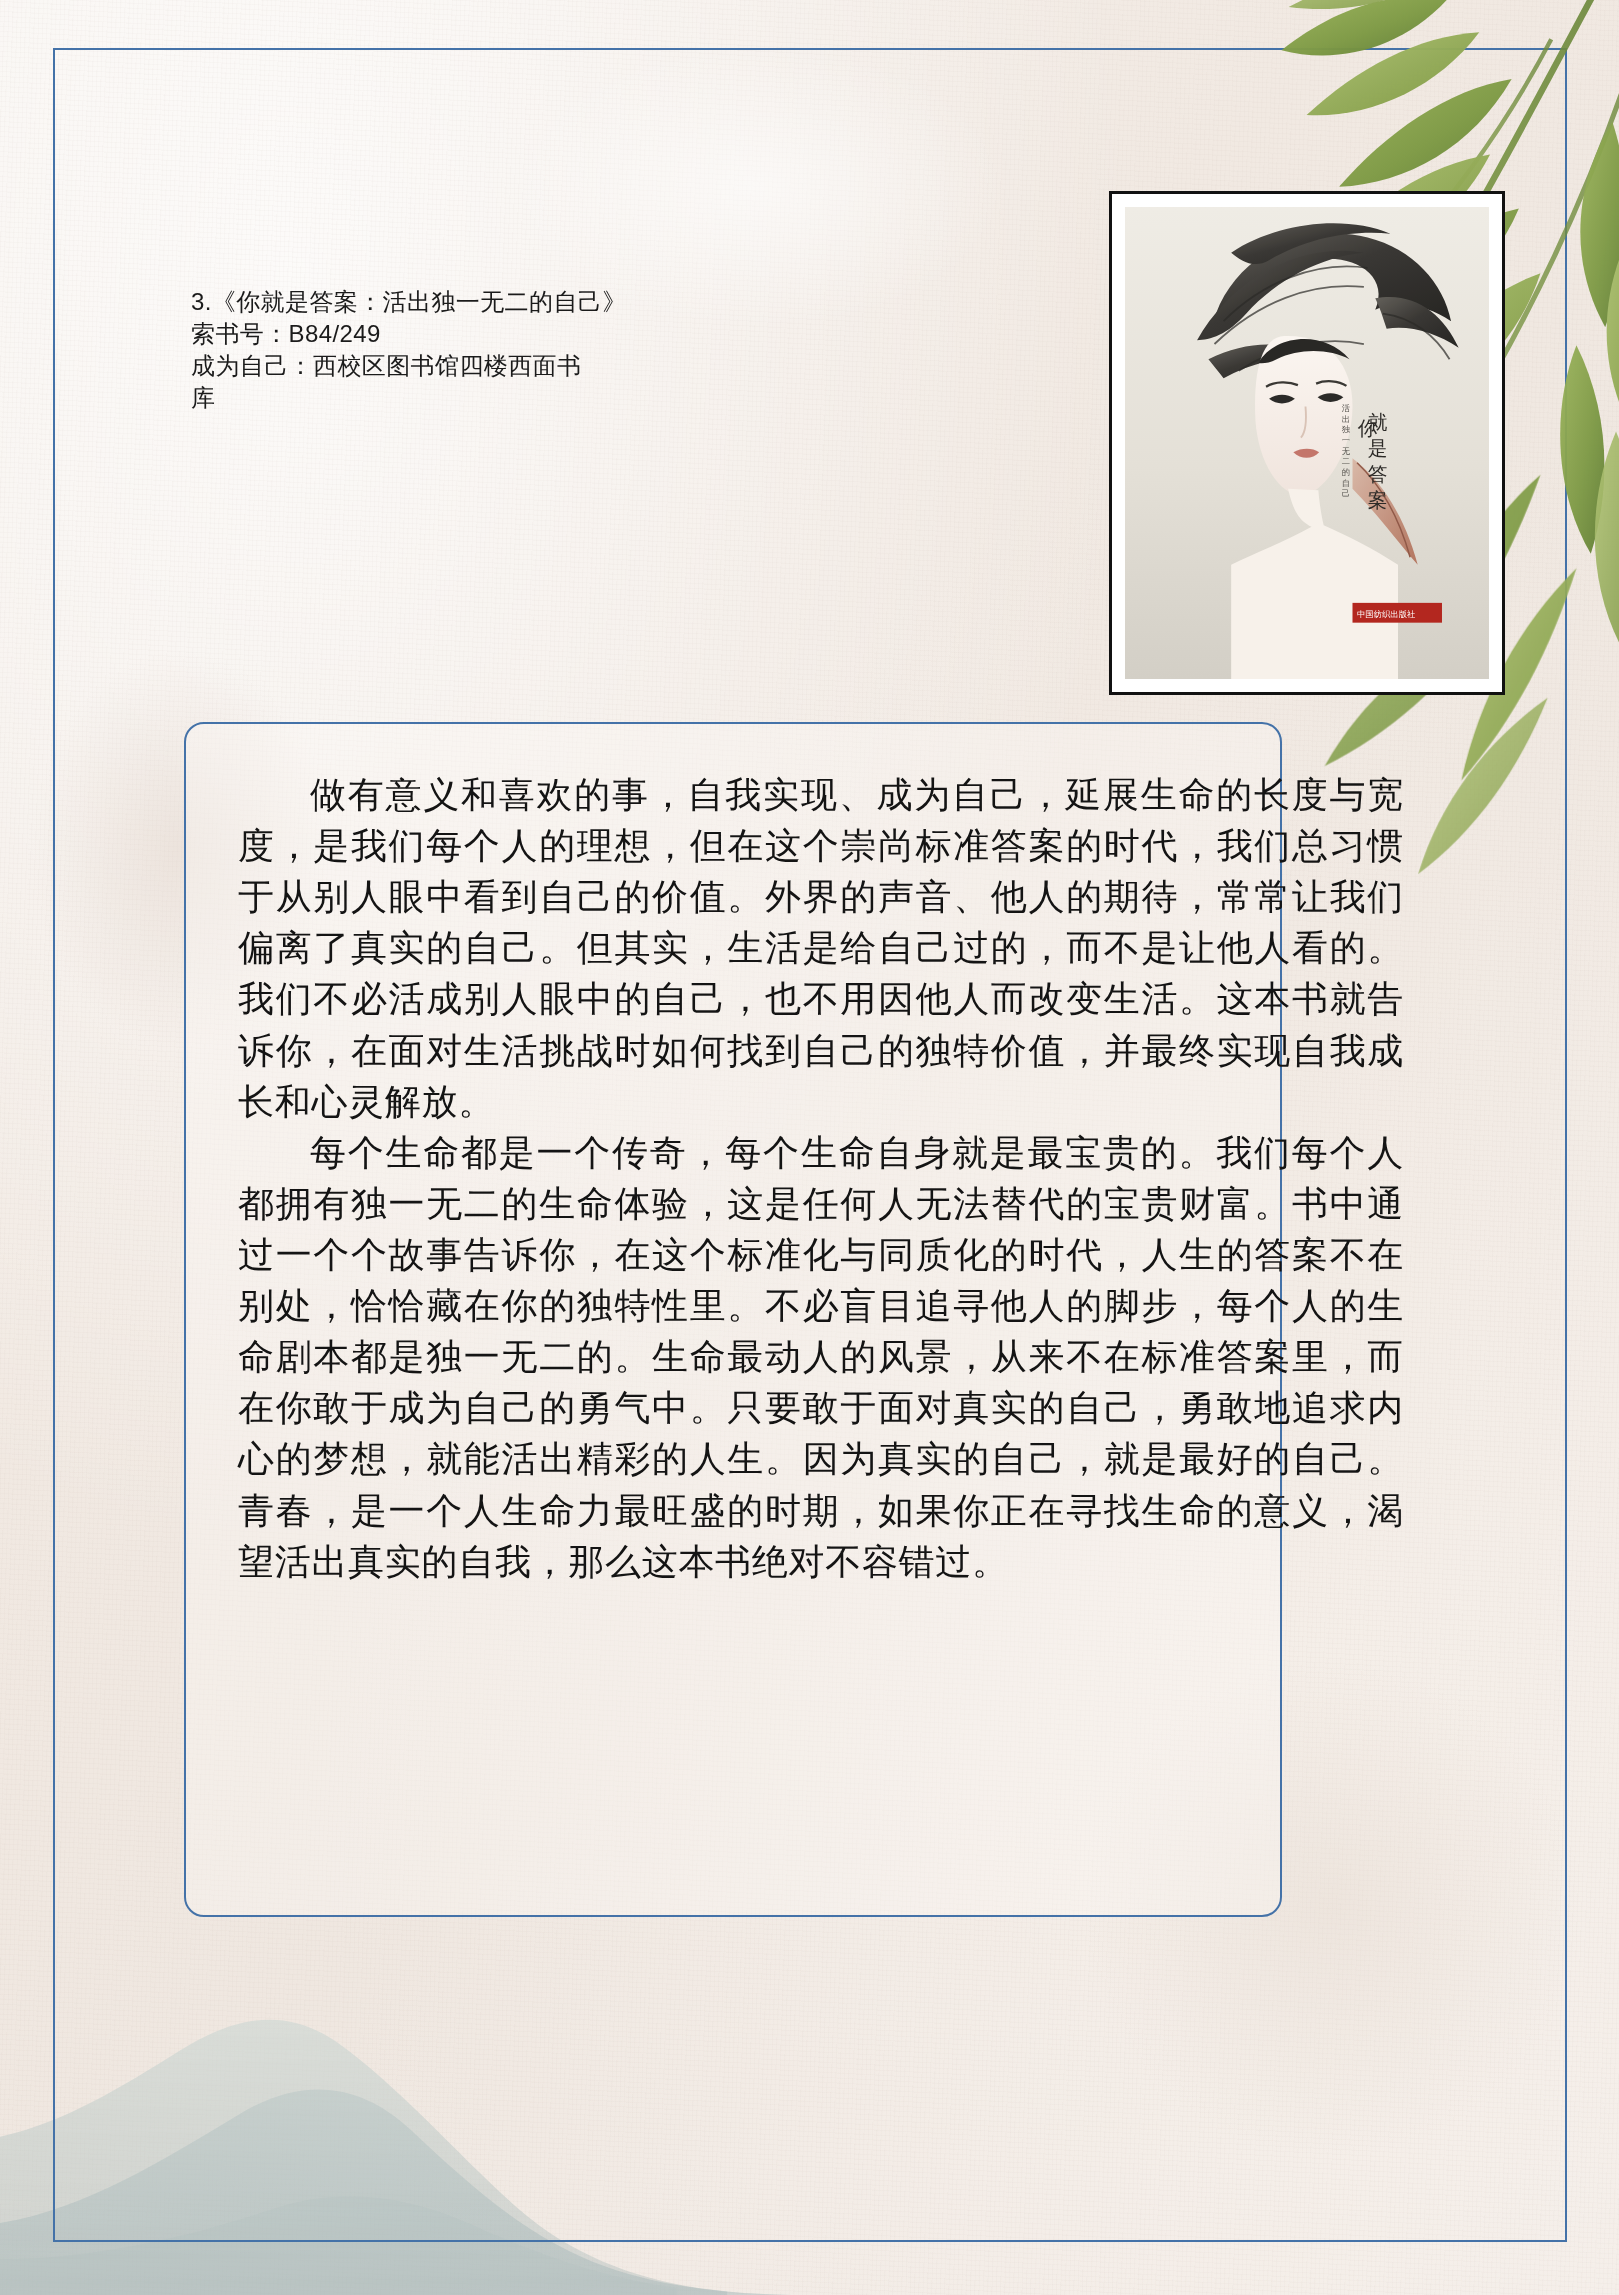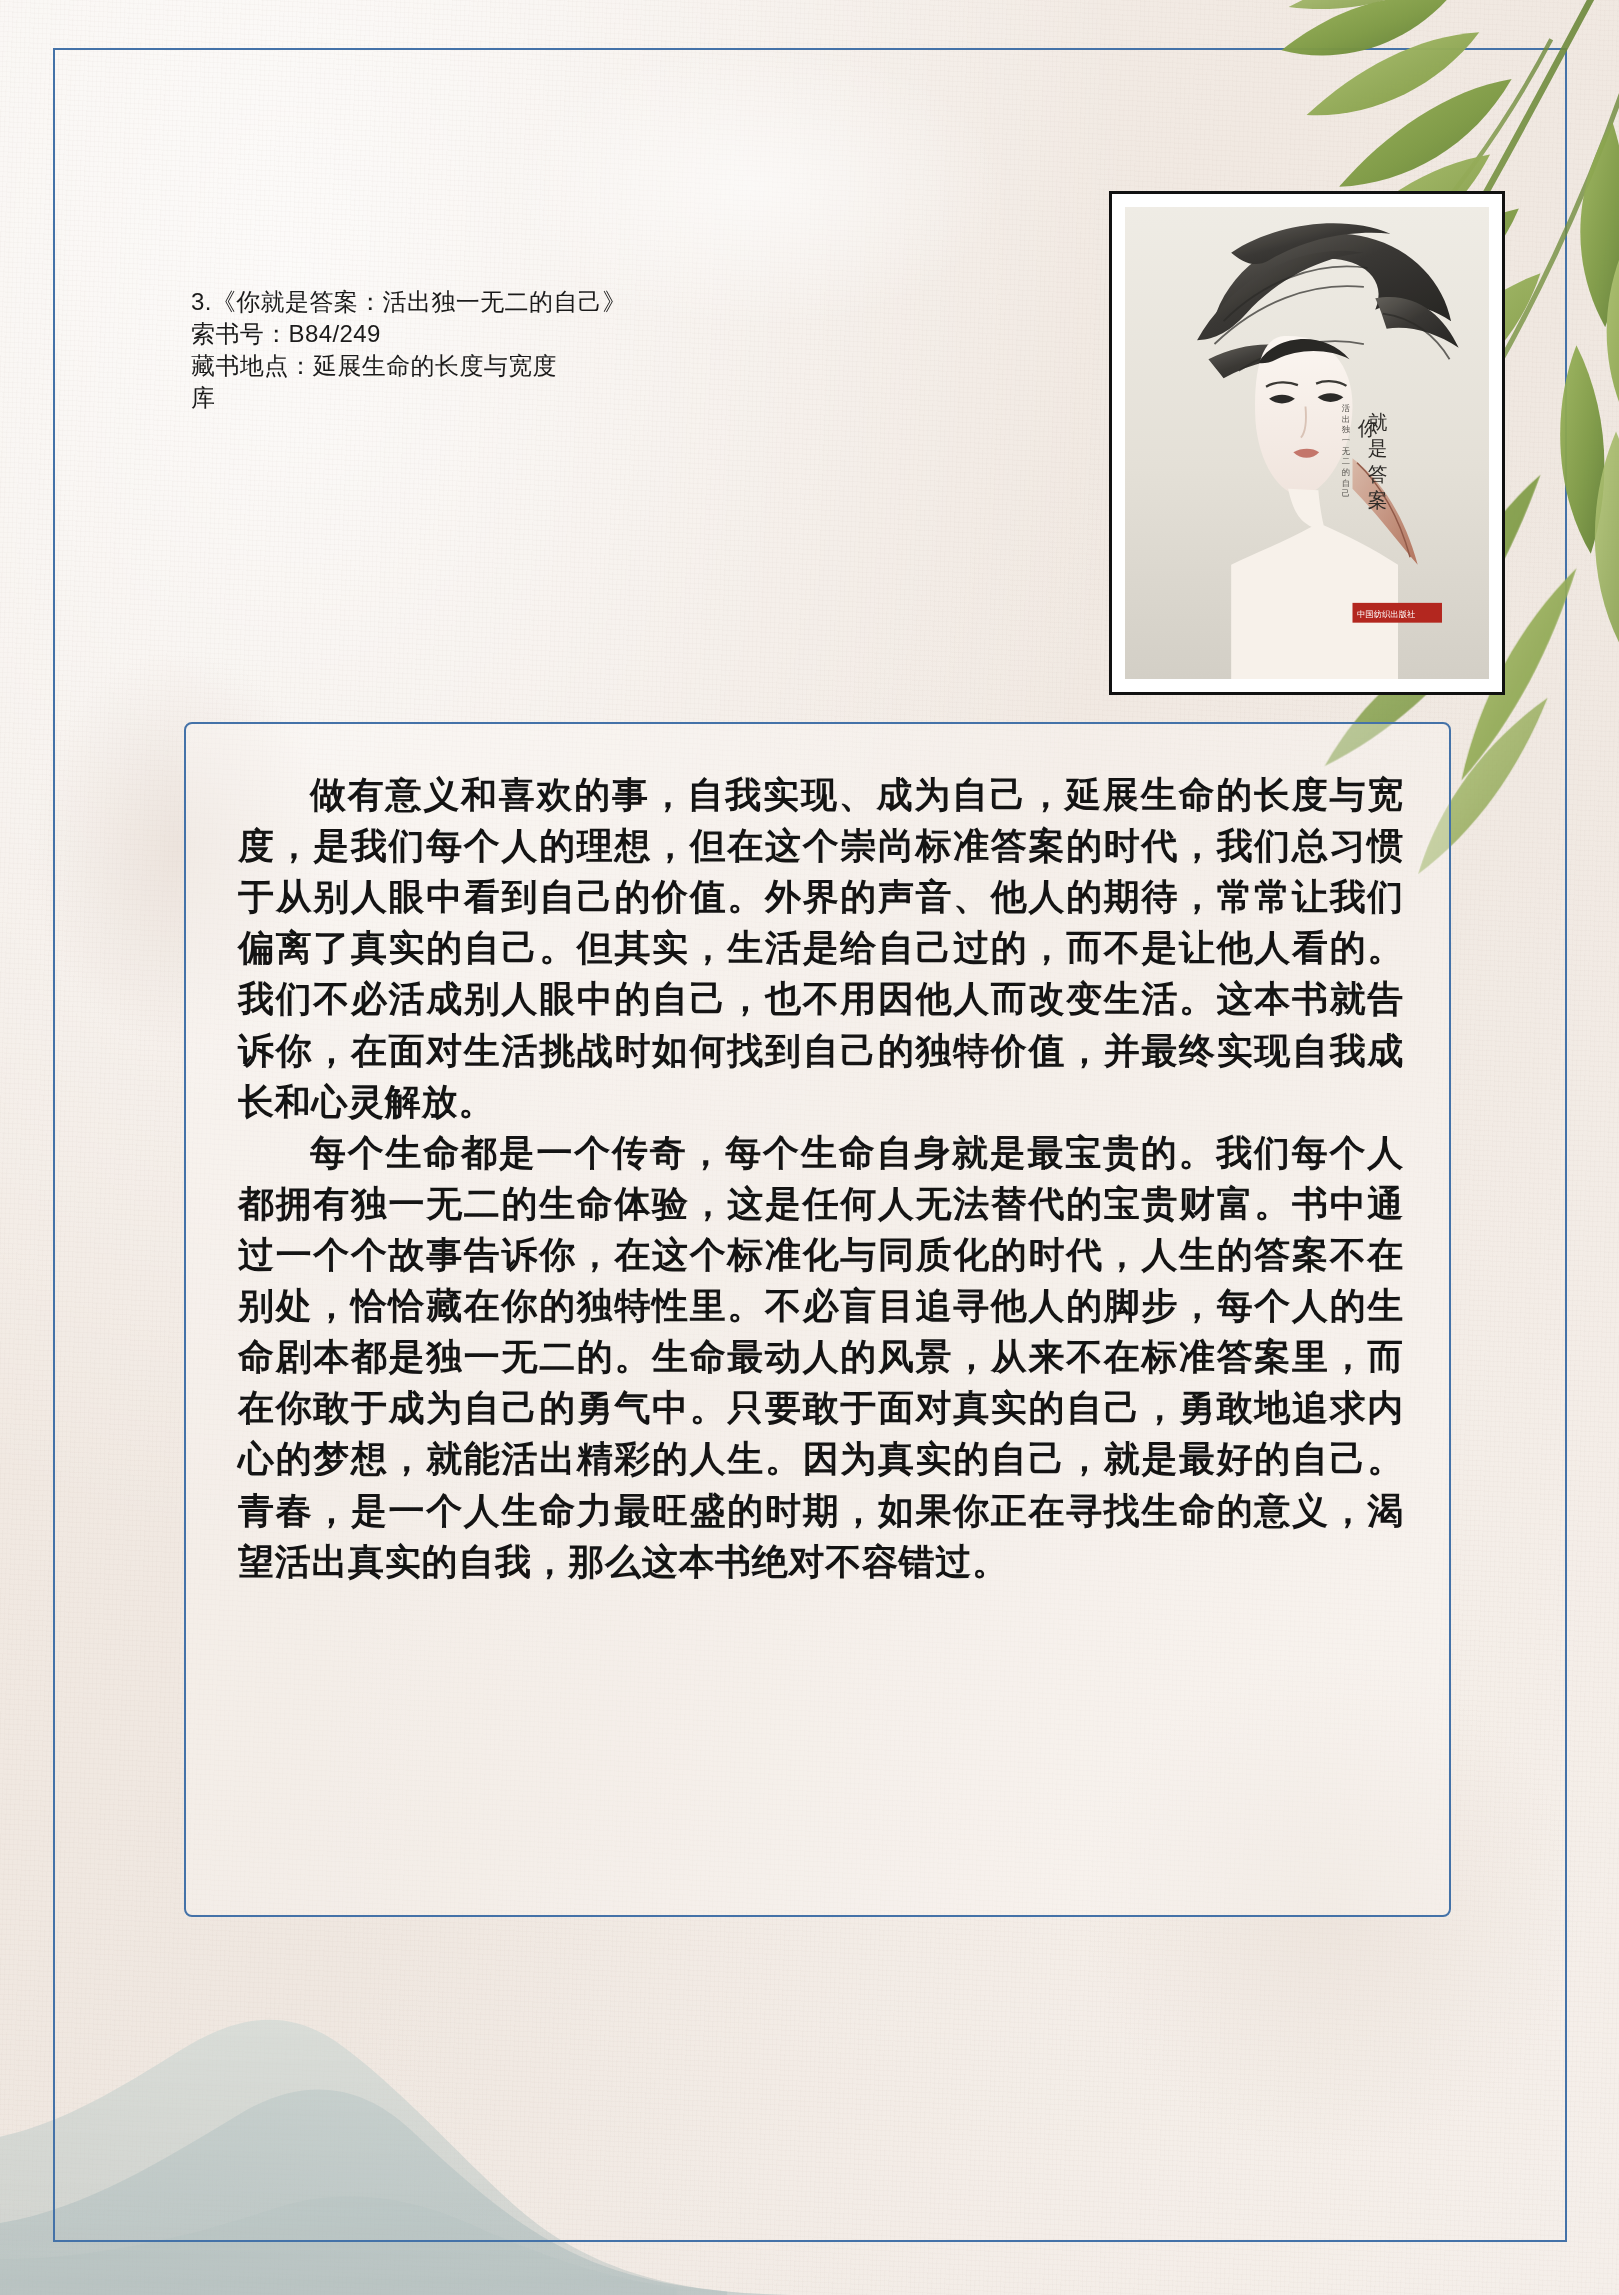--- a/index.html
+++ b/index.html
@@ -106,27 +106,26 @@
     height: 100%;
     overflow: hidden;
     background: linear-gradient(180deg, #e9e6df 0%, #dedbd3 40%, #cfccc4 100%);
   }
 
   
   .card {
     position: absolute;
     left: 184px;
     top: 722px;
-    width: 1267px;
+    width: 1098px;
     height: 1195px;
     border: 2.9px solid #4472a8;
-    border-radius: 8px;
+    border-radius: 20px;
     box-sizing: border-box;
     background: rgba(252,249,246,0.35);
-    font-weight: bold;
   }
   .card-body {
     position: absolute;
     left: 52px;
     top: 46px;
     width: 1166px;
     font-family: "Liberation Serif", serif;
     font-size: 36px;
     line-height: 1.42;
     color: #141414;
@@ -213,21 +212,21 @@
       <path d="M830,700 C790,810 740,905 665,985 C690,875 745,775 830,700 Z" fill="url(#lg)"></path>
       <path d="M880,830 C845,940 795,1040 720,1125 C745,1010 800,910 880,830 Z" fill="url(#lg2)"></path>
       <path d="M760,900 C700,990 620,1060 530,1105 C580,1015 660,945 760,900 Z" fill="url(#lg)" opacity="0.9"></path>
       <path d="M840,1010 C800,1110 740,1195 660,1255 C690,1155 755,1070 840,1010 Z" fill="url(#lg2)" opacity="0.85"></path>
     </g>
   </svg>
 
   <div class="heading">
     <div class="line">3.《你就是答案：活出独一无二的自己》</div>
     <div class="line">索书号：B84/249</div>
-    <div class="line">藏书地点：延展生命的长度与宽度</div>
+    <div class="line">成为自己：西校区图书馆四楼西面书</div>
     <div class="line">库</div>
   </div>
 
   <div class="cover-wrap">
     <div class="cover-inner">
       <svg viewBox="0 0 480 620" preserveAspectRatio="none" style="position:absolute;inset:0;width:100%;height:100%;">
         <defs>
           <linearGradient id="cvbg" x1="0" y1="0" x2="0" y2="1">
             <stop offset="0%" stop-color="#efece5"></stop>
             <stop offset="55%" stop-color="#e4e0d7"></stop>

